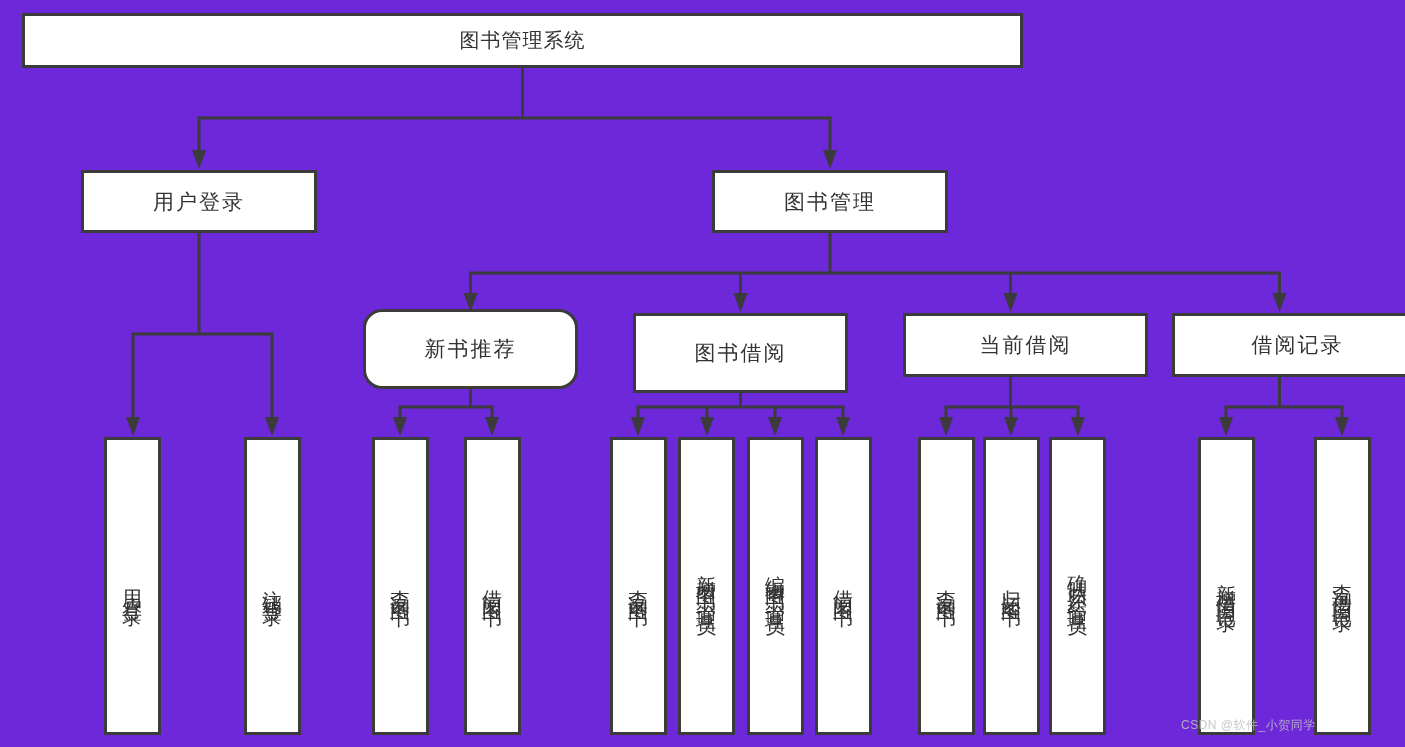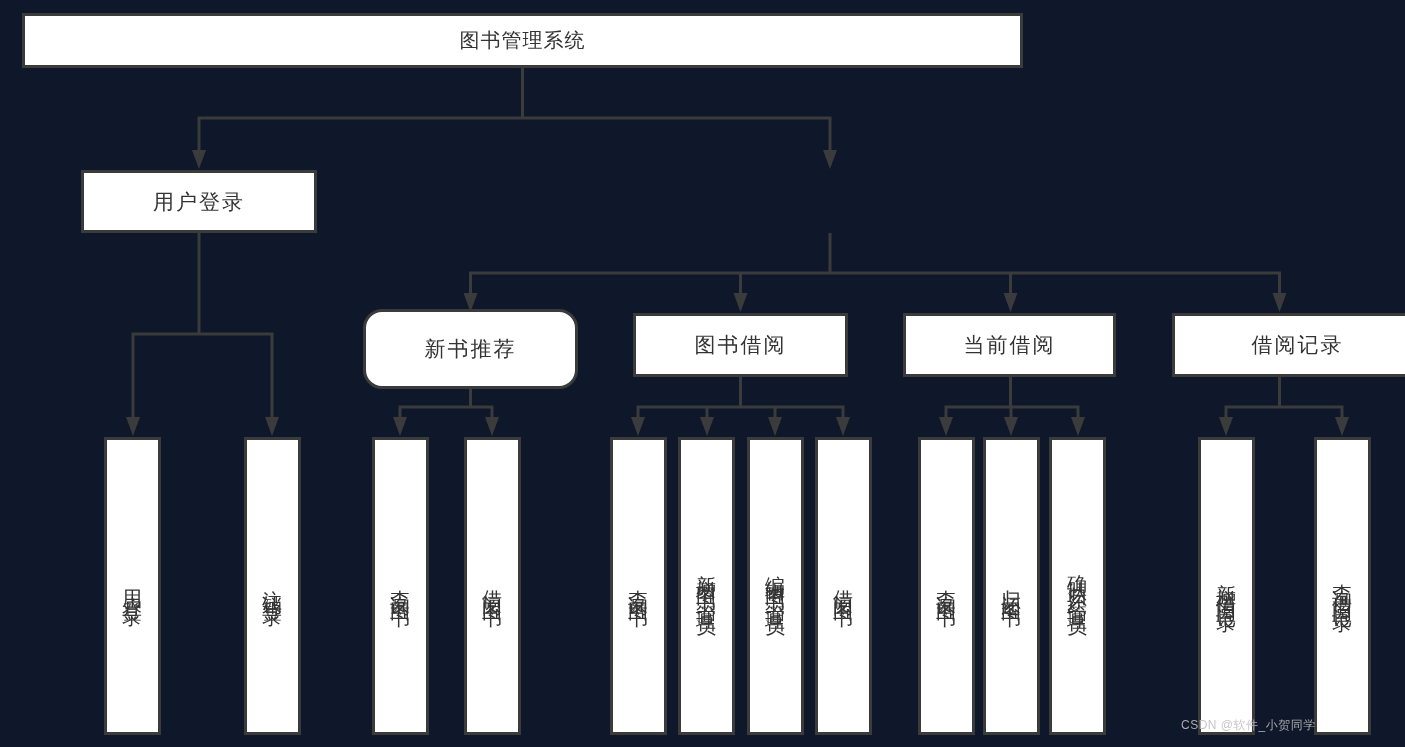--- a/index.html
+++ b/index.html
@@ -1,17 +1,17 @@
 <!DOCTYPE html>
 <html style="--line: #3b3b3b; --text: #333333; --background: #ffffff; --watermark: #bfbfbf;"><head>
 <meta charset="utf-8">
 <style>
   html,body{margin:0;padding:0;background:#ffffff;}
   .canvas{
-    position:relative;width:1405px;height:747px;background:#0f172a;
+    position:relative;width:1405px;height:747px;background:#6d28d9;
     font-family:"Liberation Sans",sans-serif;overflow:hidden;
   }
   .connectors{position:absolute;left:0;top:0;width:1405px;height:747px;}
   .connectors path{fill:none;stroke:var(--line,#3b3b3b);stroke-width:3px;}
   .connectors polygon{fill:var(--line,#3b3b3b);stroke:none;}
   .node{
     position:absolute;box-sizing:border-box;border:3px solid var(--line,#3b3b3b);
     background:#ffffff;display:flex;align-items:center;justify-content:center;
     color:var(--text,#333333);z-index:2;
   }
@@ -84,28 +84,31 @@
     </g>
   </svg>
 
   <div class="node h root" style="left:22px;top:13px;width:1001px;height:55px;">
     <span>图书管理系统</span>
   </div>
 
   <div class="node h" style="left:81px;top:170px;width:236px;height:63px;">
     <span>用户登录</span>
   </div>
+  <div class="node h" style="left:712px;top:170px;width:236px;height:63px;">
+    <span>图书管理</span>
+  </div>
 
   <div class="node h" style="left:363px;top:309px;width:215px;height:80px;border-radius:19px;">
     <span>新书推荐</span>
   </div>
-  <div class="node h" style="left:633px;top:313px;width:215px;height:64px;">
+  <div class="node h" style="left:633px;top:313px;width:215px;height:80px;">
     <span>图书借阅</span>
   </div>
-  <div class="node h" style="left:903px;top:313px;width:213px;height:64px;text-align:center;">
+  <div class="node h" style="left:903px;top:313px;width:245px;height:64px;text-align:center;">
     <span>当前借阅</span>
   </div>
   <div class="node h" style="left:1172px;top:313px;width:251px;height:64px;">
     <span>借阅记录</span>
   </div>
 
   <div class="node v" style="left:104px;top:437px;width:57px;height:298px;">
     <span>用户登录</span>
   </div>
   <div class="node v" style="left:244px;top:437px;width:57px;height:298px;">

